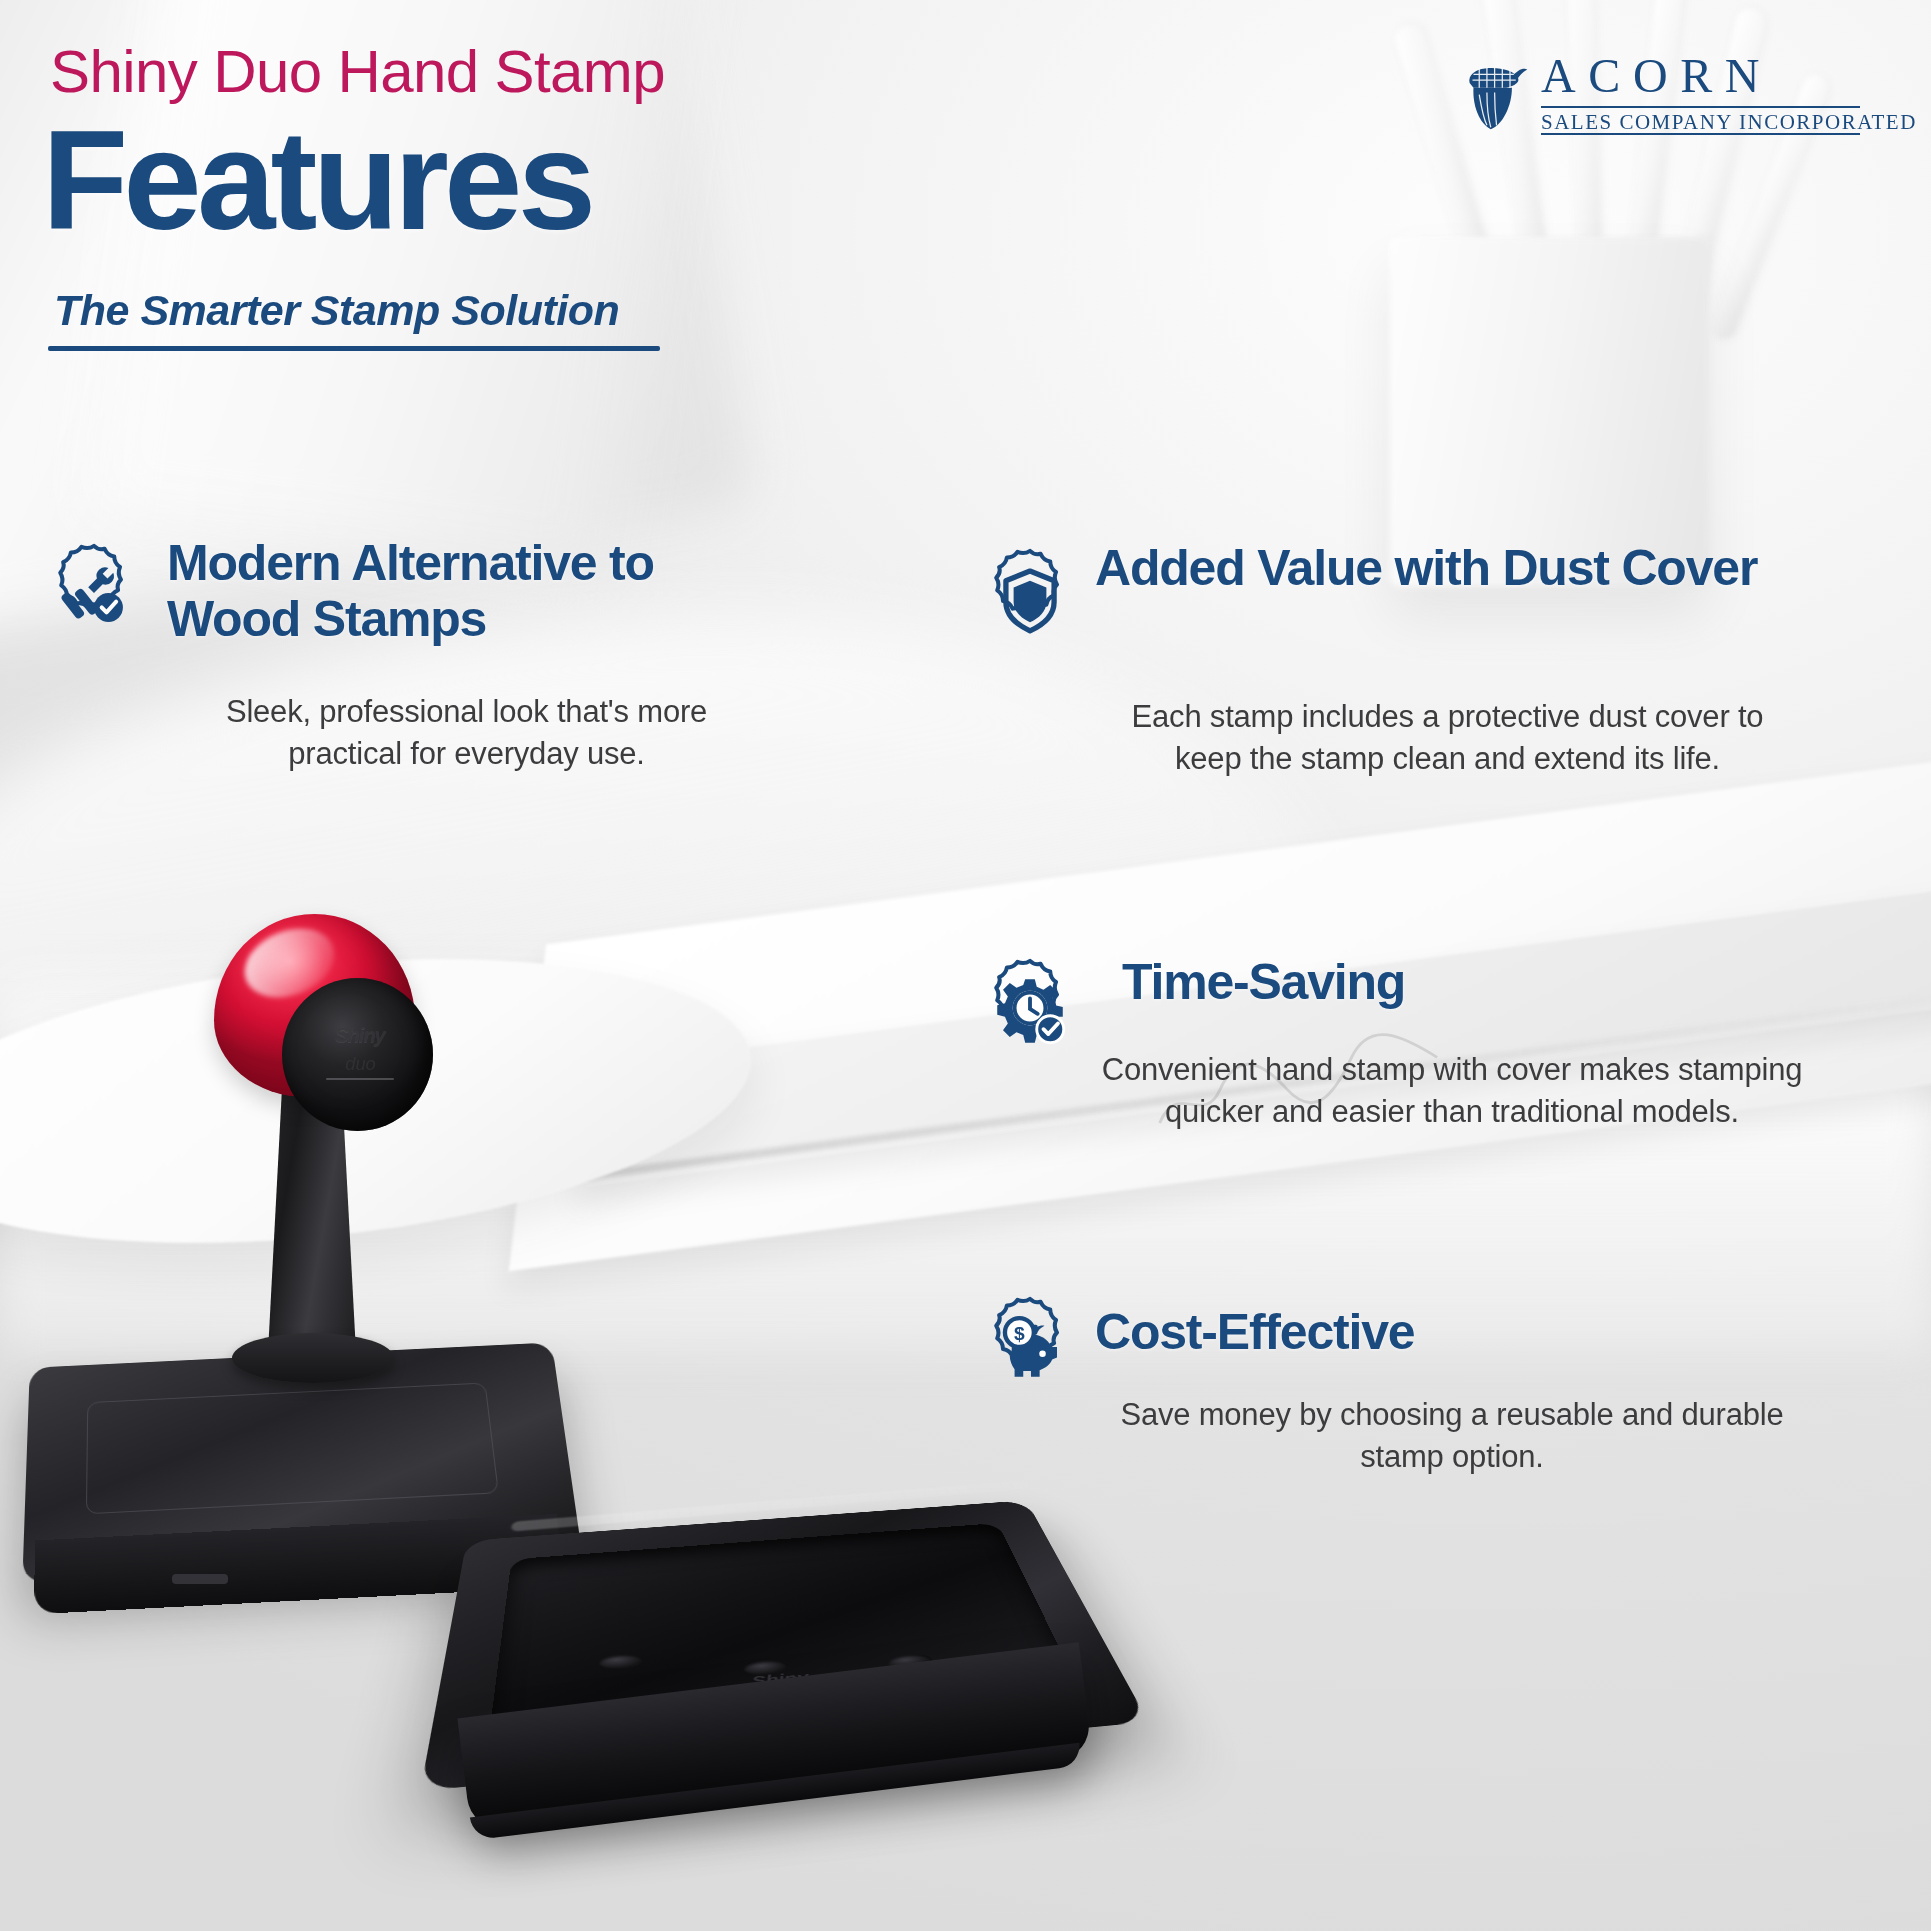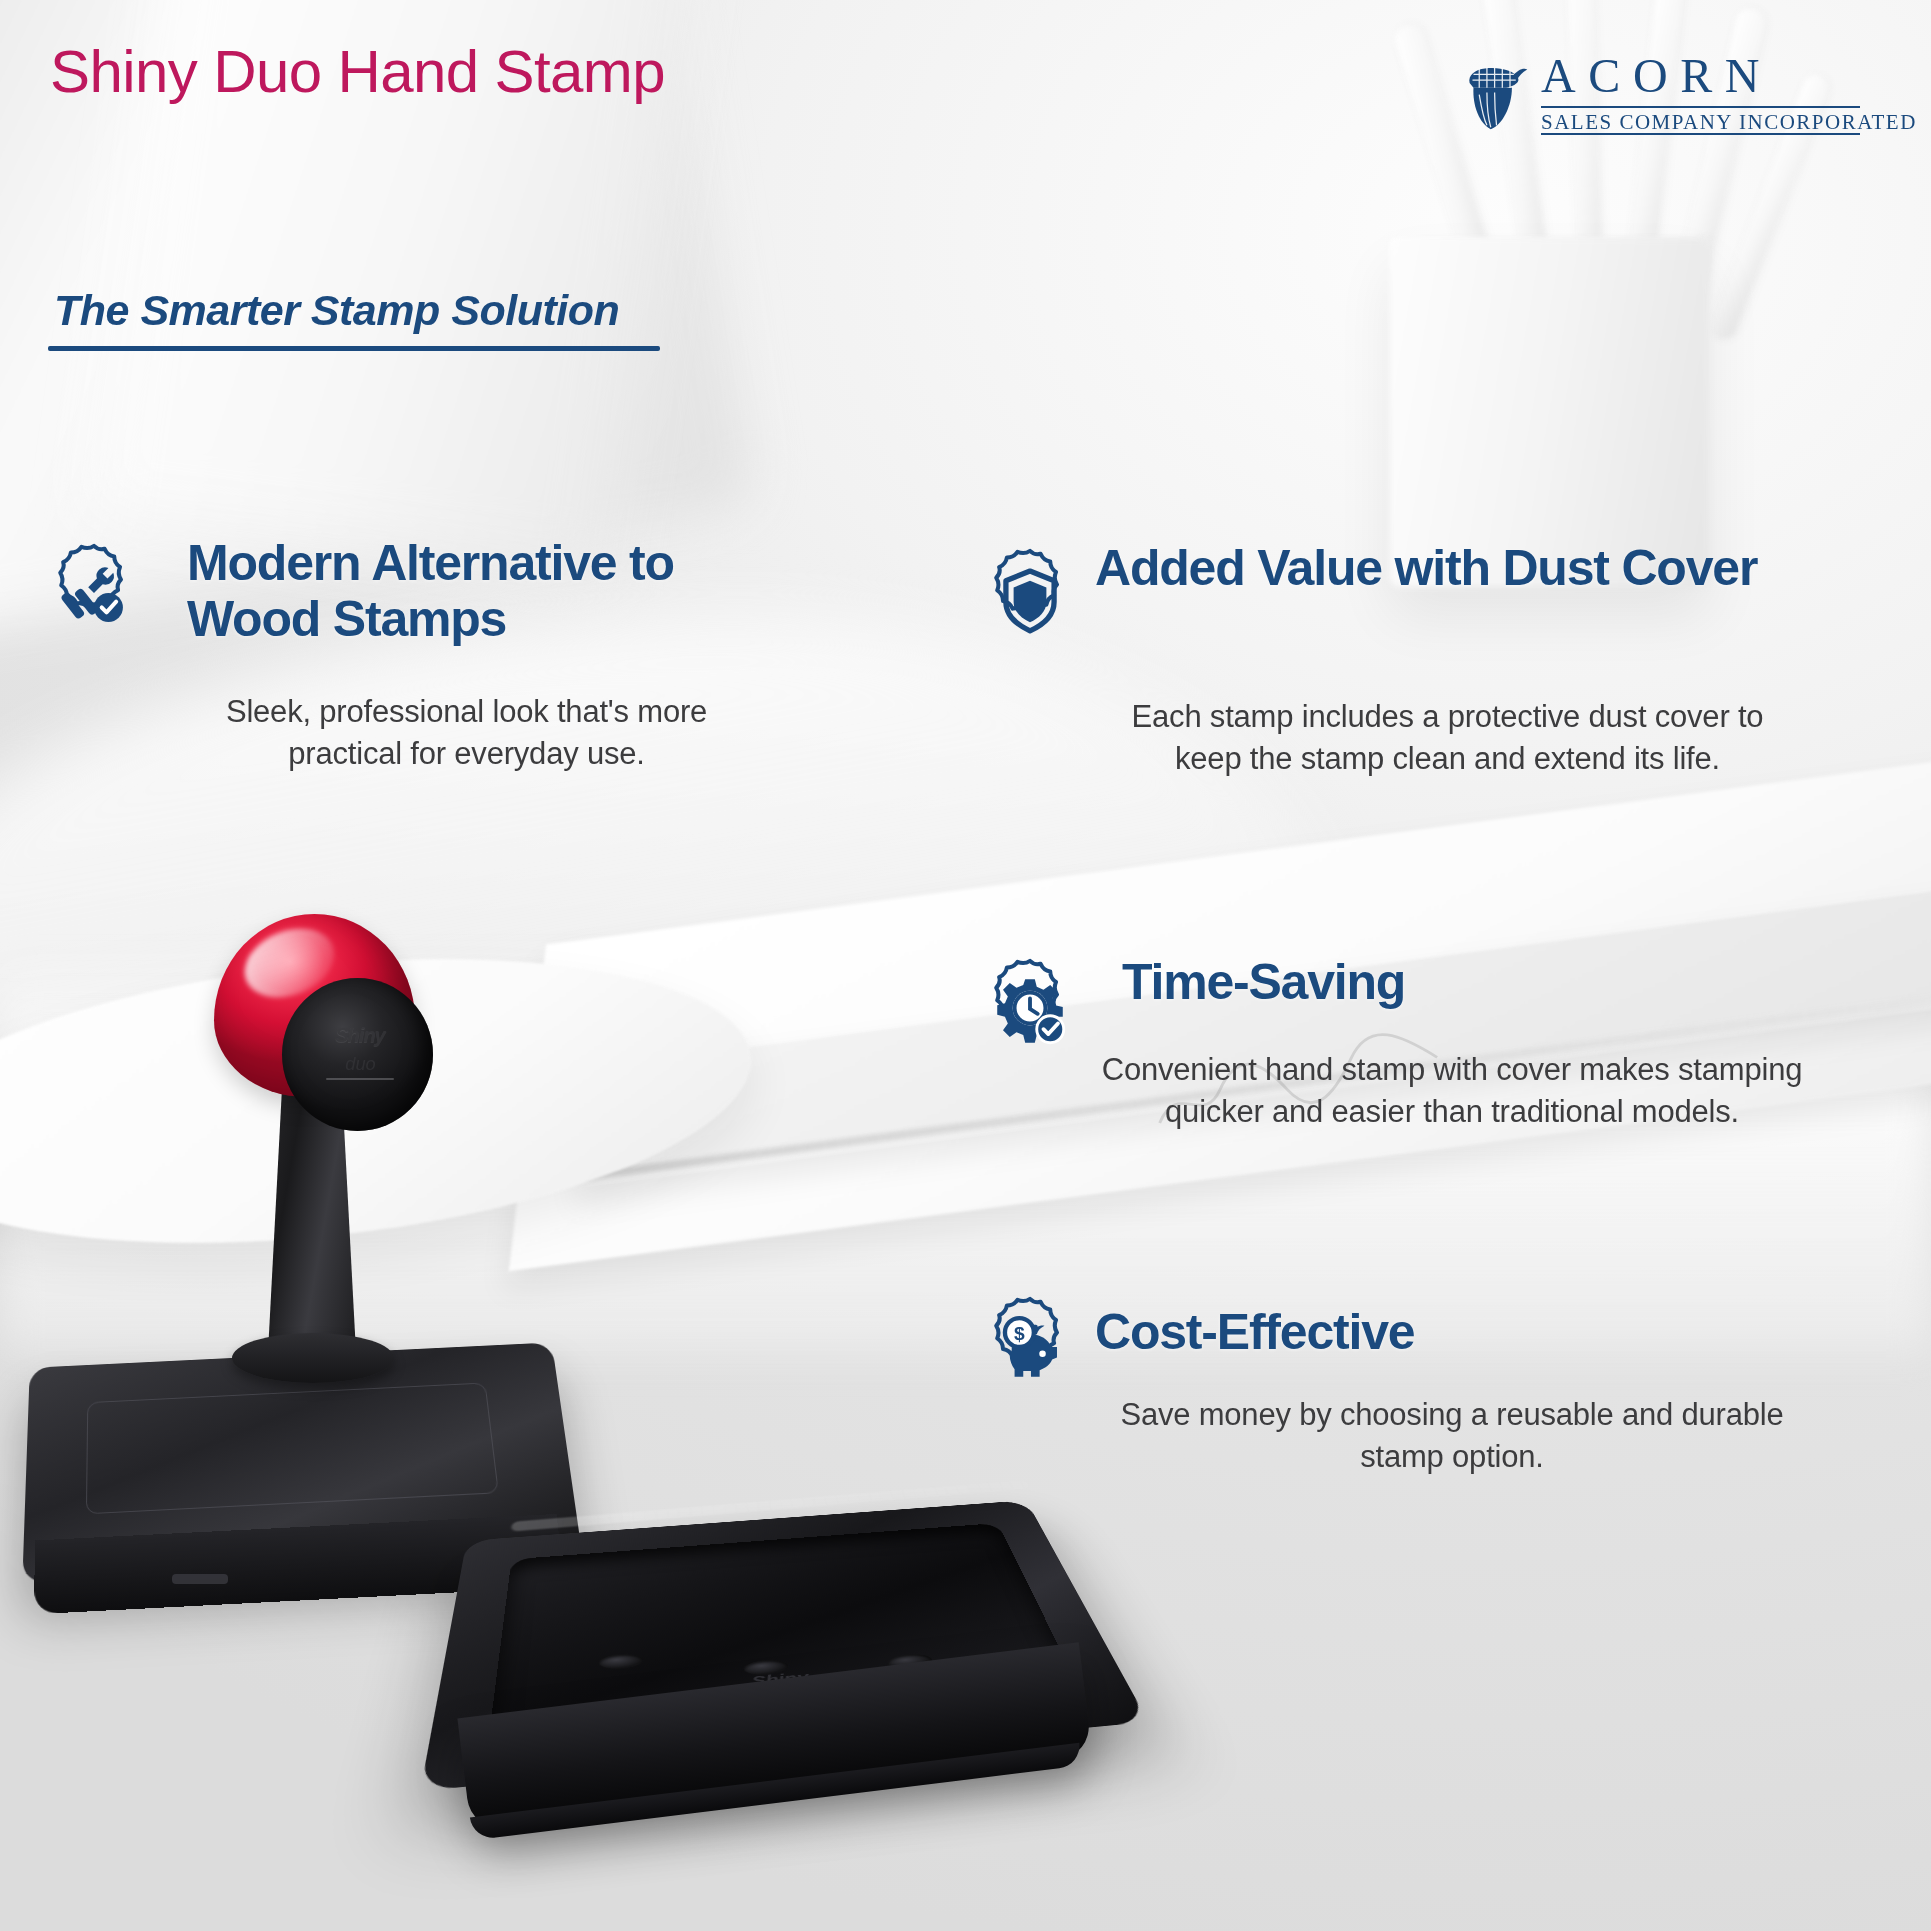--- a/index.html
+++ b/index.html
@@ -277,21 +277,21 @@
     line-height:1.12; letter-spacing:-1.2px;
     text-shadow:0 1px 3.9px rgba(255,255,255,.55);
   }
   .feature .fbody{
     position:absolute;
     font-size:31px; font-weight:400; color:#3c3c3e;
     line-height:1.34; letter-spacing:-0.2px;text-align:center;
   }
 
   #feat-0 { left:41px;   top:541px;  width:734px; }
-  #feat-0 .ftitle{ left:126px; top:-5.8px; width:618px;margin-left:20px; }
+  #feat-0 .ftitle{ left:126px; top:-5.8px; width:618px; }
   #feat-0 .fbody { left:126px; top:150px; width:599px; }
 
   #feat-1 { left:977px; top:546px;  width:869px; }
   #feat-1 .ftitle{ left:118px; top:-5.8px; width:734px; }
   #feat-1 .fbody { left:118px; top:150px; width:705px; }
 
   #feat-2 { left:977px; top:956px;  width:869px; }
   #feat-2 .ftitle{ left:102px; top:-1.9px; width:734px;margin-left:43px; }
   #feat-2 .fbody { left:118px; top:93px;  width:714px; }
 
@@ -353,20 +353,21 @@
     <div class="cover-dot" style="left:434px; top:203px;"></div>
     <div class="cover-emboss">Shiny</div>
     <div class="cover-front"></div>
     <div class="cover-lip"></div>
   </div>
 </div>
 
 <div id="content">
 
   <div class="hdr-kicker">Shiny Duo Hand Stamp</div>
+  <div class="hdr-title">Features</div>
   <div class="hdr-sub">The Smarter Stamp Solution</div>
   <div class="hdr-rule"></div>
 
   <div class="logo">
     <svg class="logo-mark" viewBox="0 0 78 78">
       <path d="M10 26 C 8 18, 16 12, 26 11 C 40 9, 56 13, 60 20 C 63 25, 57 29, 48 31 L 14 31 Z" fill="#1B4A7E"></path>
       <path d="M54 20 C 60 12, 66 10, 70 12 C 66 14, 62 18, 59 23 Z" fill="#1B4A7E"></path>
       <path d="M14 31 L 54 31 C 54 50, 44 70, 32 74 C 20 68, 13 50, 14 31 Z" fill="#1B4A7E"></path>
       <g stroke="#ffffff" stroke-width="1.3" opacity=".9" fill="none">
         <path d="M14 17 L 56 17 M13 23 L 58 23"></path>

